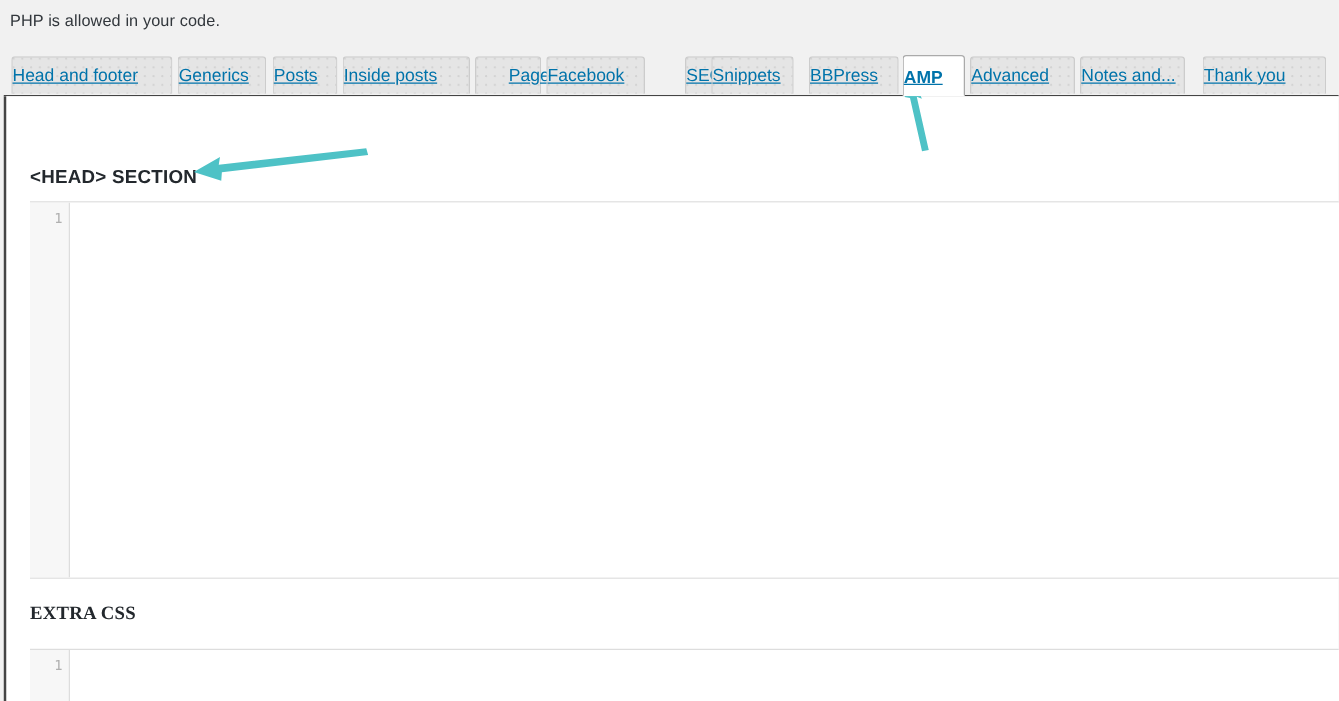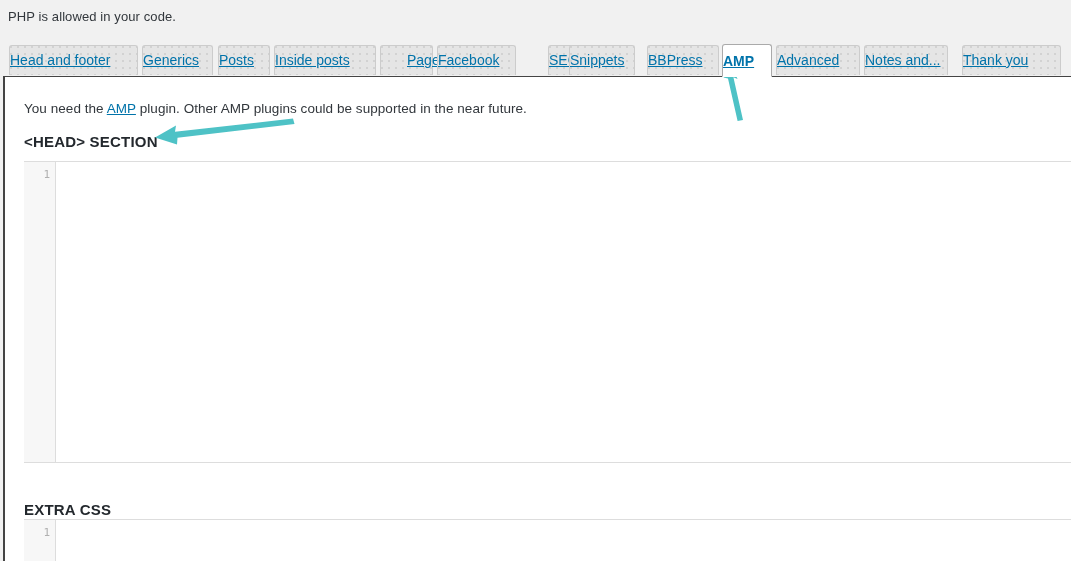--- a/index.html
+++ b/index.html
@@ -113,21 +113,21 @@
 
   .section-title {
     position: absolute;
     font-size: 15px;
     font-weight: bold;
     color: #23282d;
     letter-spacing: 0.2px;
     white-space: nowrap;
   }
   #head-section-title { left: 19px; top: 56px; }
-  #extra-css-title    { left: 19px; top: 424px; }
+  #extra-css-title    { left: 19px; top: 406px; font-family: Liberation Serif, serif; }
 
   
   .editor {
     position: absolute;
     box-sizing: border-box;
     background: #fff;
     border-top: 1px solid #ddd;
     border-bottom: 1px solid #ddd;
     overflow: hidden;
   }
@@ -199,23 +199,20 @@
       <div class="tab" style="left: 647px; width: 72px;">BBPress</div>
       <div class="tab active" style="left: 722px; width: 50px;">AMP</div>
       <div class="tab" style="left: 776px; width: 84px;">Advanced</div>
       <div class="tab" style="left: 864px; width: 84px;">Notes and...</div>
       <div class="tab" style="left: 962px; width: 99px;">Thank you</div>
     </div>
   <div class="tabs-underline"></div>
 
   <div class="panel">
 
-    <div class="intro">
-      <span>You need the </span><a href="#">AMP</a><span> plugin. Other AMP plugins could be supported in the near future.</span>
-    </div>
 
     <div class="section-title" id="head-section-title">&lt;HEAD&gt; SECTION</div>
 
     <div class="editor" id="editor-head">
       <div class="gutter">
         <div class="lineno">1</div>
       </div>
       <div class="code-area"></div>
     </div>
 

